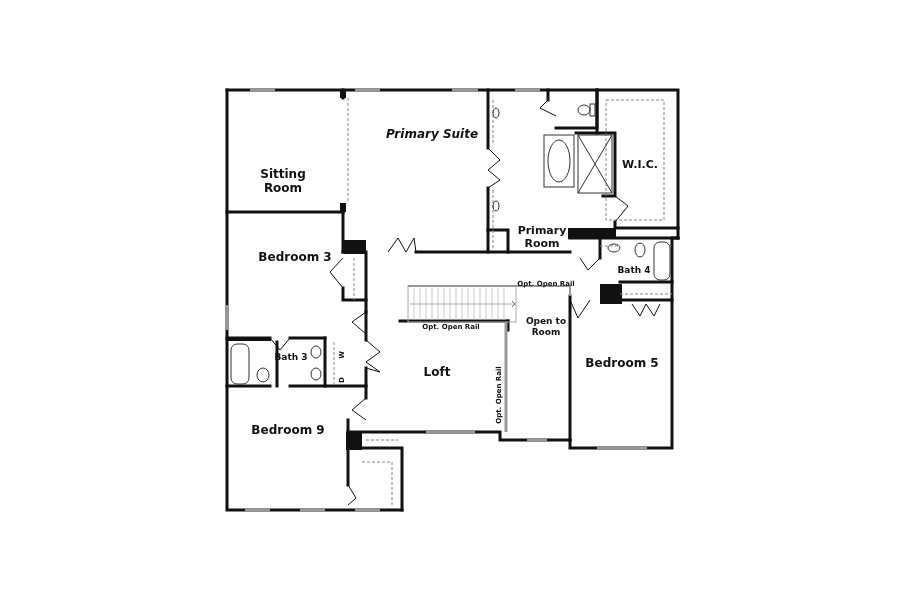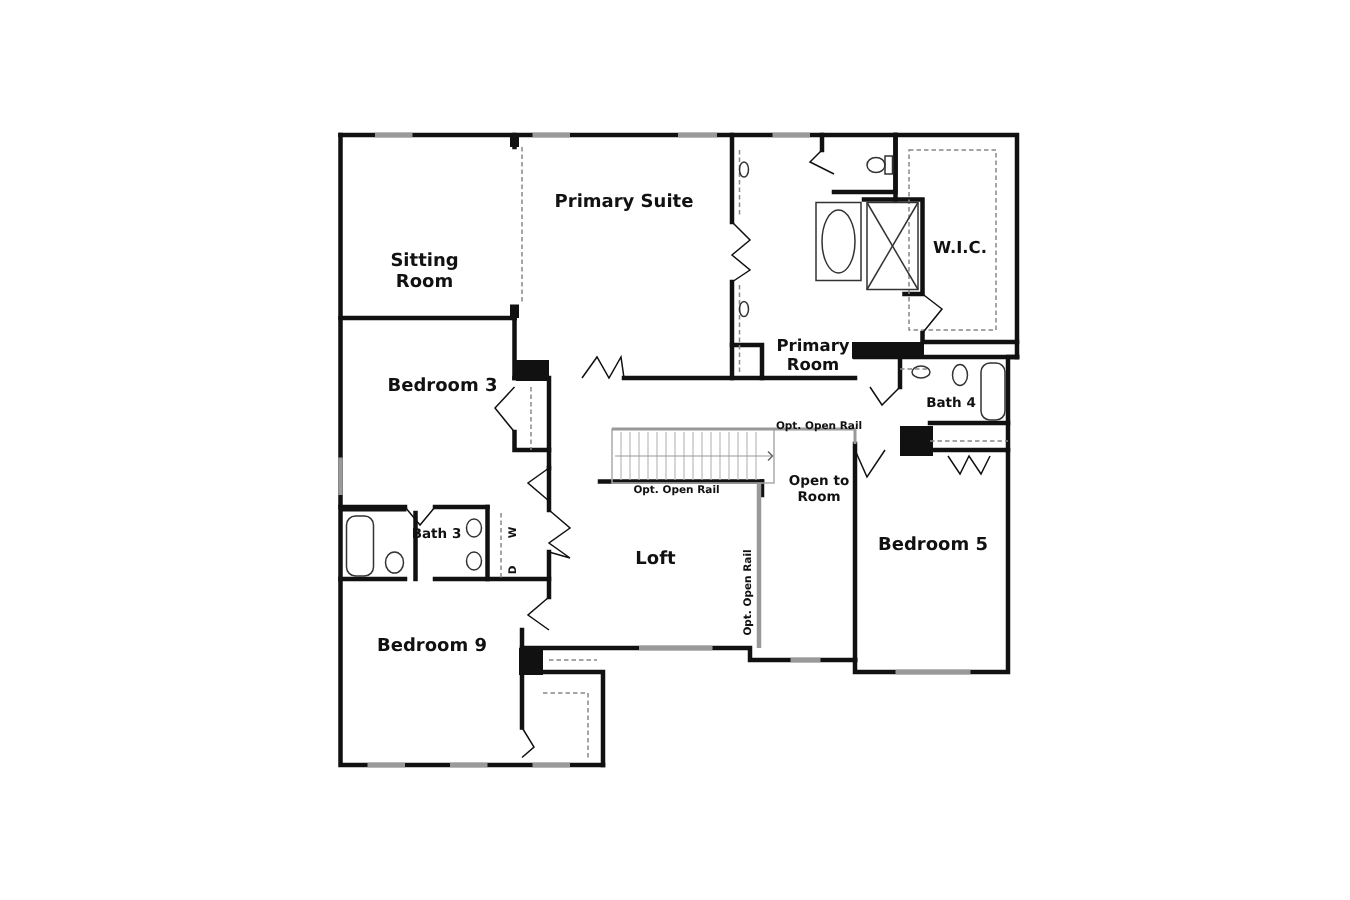--- a/index.html
+++ b/index.html
@@ -168,21 +168,21 @@
     <path d="M580 258 L588 270 L600 258"></path>
     <path d="M570 300 L578 318 L590 300"></path>
     <path d="M632 304 L640 316 L646 304 L654 316 L660 304"></path>
   </g>
 </svg>
 
 <div class="label lg" style="left:283px; top:145px;margin-top:36px;">
   <div>Sitting</div>
   <div>Room</div>
 </div>
-<div class="label lg" style="left:416px; top:134px;">Primary Suite</div>
+<div class="label lg" style="left:432px; top:134px;font-style:italic;">Primary Suite</div>
 <div class="label md" style="left:542px; top:215px;margin-top:22px;">
   <div>Primary</div>
   <div>Room</div>
 </div>
 <div class="label md" style="left:640px; top:165px;">W.I.C.</div>
 <div class="label lg" style="left:295px; top:257px;">Bedroom 3</div>
 <div class="label sm" style="left:634px; top:270px;">Bath 4</div>
 <div class="label sm" style="left:291px; top:357px;">Bath 3</div>
 <div class="label lg" style="left:437px; top:372px;">Loft</div>
 <div class="label sm" style="left:546px; top:327px;">

